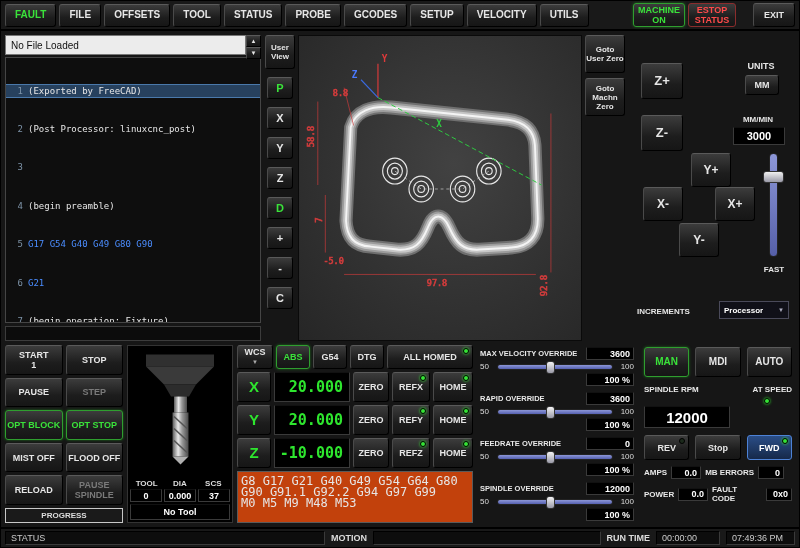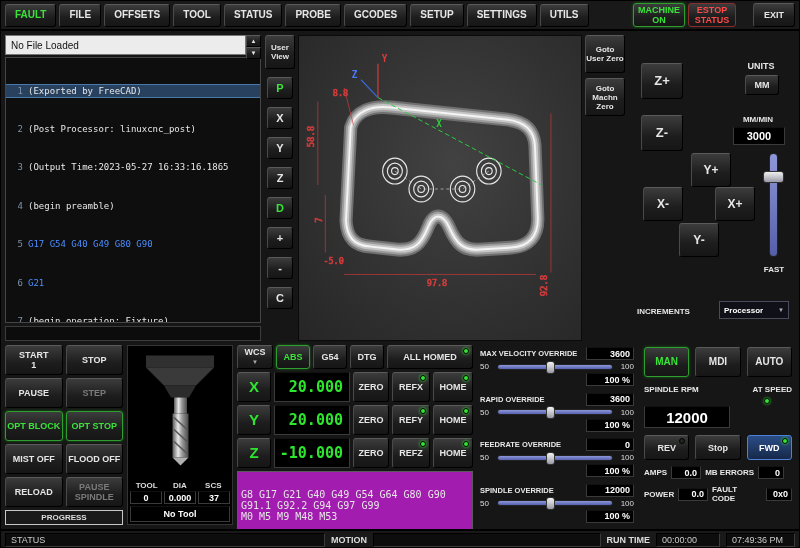--- a/index.html
+++ b/index.html
@@ -96,22 +96,22 @@
   .tool-name { height: 16px; font-size: 9px; justify-content: center; margin-top: 1px; }
 
   .dro-panel { width: 236px; display: flex; flex-direction: column; gap: 3px; }
   .dro-top { display: flex; gap: 3px; height: 24px; flex: none; }
   .dro-top .btn { font-size: 9px; }
   .axis-row { display: flex; gap: 3px; height: 30px; flex: none; }
   .axis-letter { width: 34px; color: #2ee62e; font-size: 15px; }
   .axis-value { flex: 1; justify-content: flex-end; padding-right: 6px; color: #2ee62e;
     font-family: "DejaVu Sans Mono", monospace; font-size: 15px; }
   .w36 { width: 36px; } .w38 { width: 38px; } .w40 { width: 40px; } .w34 { width: 34px; }
-  .codes-box { flex: 1; border: 1px solid #5a5a5a; background: #a21caf; color: #e6e6e6;
-    font-family: "DejaVu Sans Mono", monospace; font-size: 10px; line-height: 11px; padding: 17px 3px; }
+  .codes-box { flex: 1; border: 1px solid #5a5a5a; background: #c2410c; color: #e6e6e6;
+    font-family: "DejaVu Sans Mono", monospace; font-size: 12px; line-height: 11px; padding: 4px 3px; }
 
   .ovr-panel { width: 160px; display: flex; flex-direction: column; justify-content: space-between; padding: 2px 3px; }
   .ovr-grp { display: flex; flex-direction: column; gap: 2px; }
   .ovr-l1 { display: flex; align-items: center; justify-content: space-between; }
   .ovr-label { font-size: 7.5px; font-weight: bold; color: #e8e8e8; }
   .ovr-val { width: 48px; height: 13px; font-size: 9px; justify-content: flex-end; padding-right: 3px; }
   .sl-row { display: flex; align-items: center; gap: 8px; font-size: 8px; color: #ddd; font-weight: normal; }
   .htrack { flex: 1; height: 6px; border-radius: 3px; background: linear-gradient(#8d97d8, #5560b0); border: 1px solid #222; position: relative; }
   .hhandle { position: absolute; left: 42%; top: -4px; width: 9px; height: 13px; border-radius: 3px;
     background: linear-gradient(#f2f2f2, #9a9aa8); border: 1px solid #333; }
@@ -147,42 +147,42 @@
 
   <div class="topbar">
     <div class="btn menu-btn green-txt">FAULT</div>
     <div class="btn menu-btn">FILE</div>
     <div class="btn menu-btn">OFFSETS</div>
     <div class="btn menu-btn">TOOL</div>
     <div class="btn menu-btn">STATUS</div>
     <div class="btn menu-btn">PROBE</div>
     <div class="btn menu-btn">GCODES</div>
     <div class="btn menu-btn">SETUP</div>
-    <div class="btn menu-btn">SETTINGS</div>
+    <div class="btn menu-btn">VELOCITY</div>
     <div class="btn menu-btn">UTILS</div>
     <div class="spacer"></div>
     <div class="btn mo-btn active-green">MACHINE ON</div>
     <div class="btn er-btn red-txt">ESTOP STATUS</div>
     <div class="btn exit-btn">EXIT</div>
   </div>
 
   <div class="main">
 
     <div class="left-panel">
       <div class="file-row">
         <div class="file-combo">No File Loaded</div>
         <div class="file-spin">
           <div class="btn">▲</div>
           <div class="btn">▼</div>
         </div>
       </div>
       <div class="gcode">
         <div class="gl sel"><span class="ln">1</span><span class="cm">(Exported by FreeCAD)</span></div>
         <div class="gl"><span class="ln">2</span><span class="cm">(Post Processor: linuxcnc_post)</span></div>
-        <div class="gl"><span class="ln">3</span><span class="cm">(Output Time:2023-05-27 16:33:16.1865</span></div>
+        <div class="gl"><span class="ln">3</span></div>
         <div class="gl"><span class="ln">4</span><span class="cm">(begin preamble)</span></div>
         <div class="gl"><span class="ln">5</span><span class="gc">G17 G54 G40 G49 G80 G90</span></div>
         <div class="gl"><span class="ln">6</span><span class="gc">G21</span></div>
         <div class="gl"><span class="ln">7</span><span class="cm">(begin operation: Fixture)</span></div>
         
         
         
         
         
         

